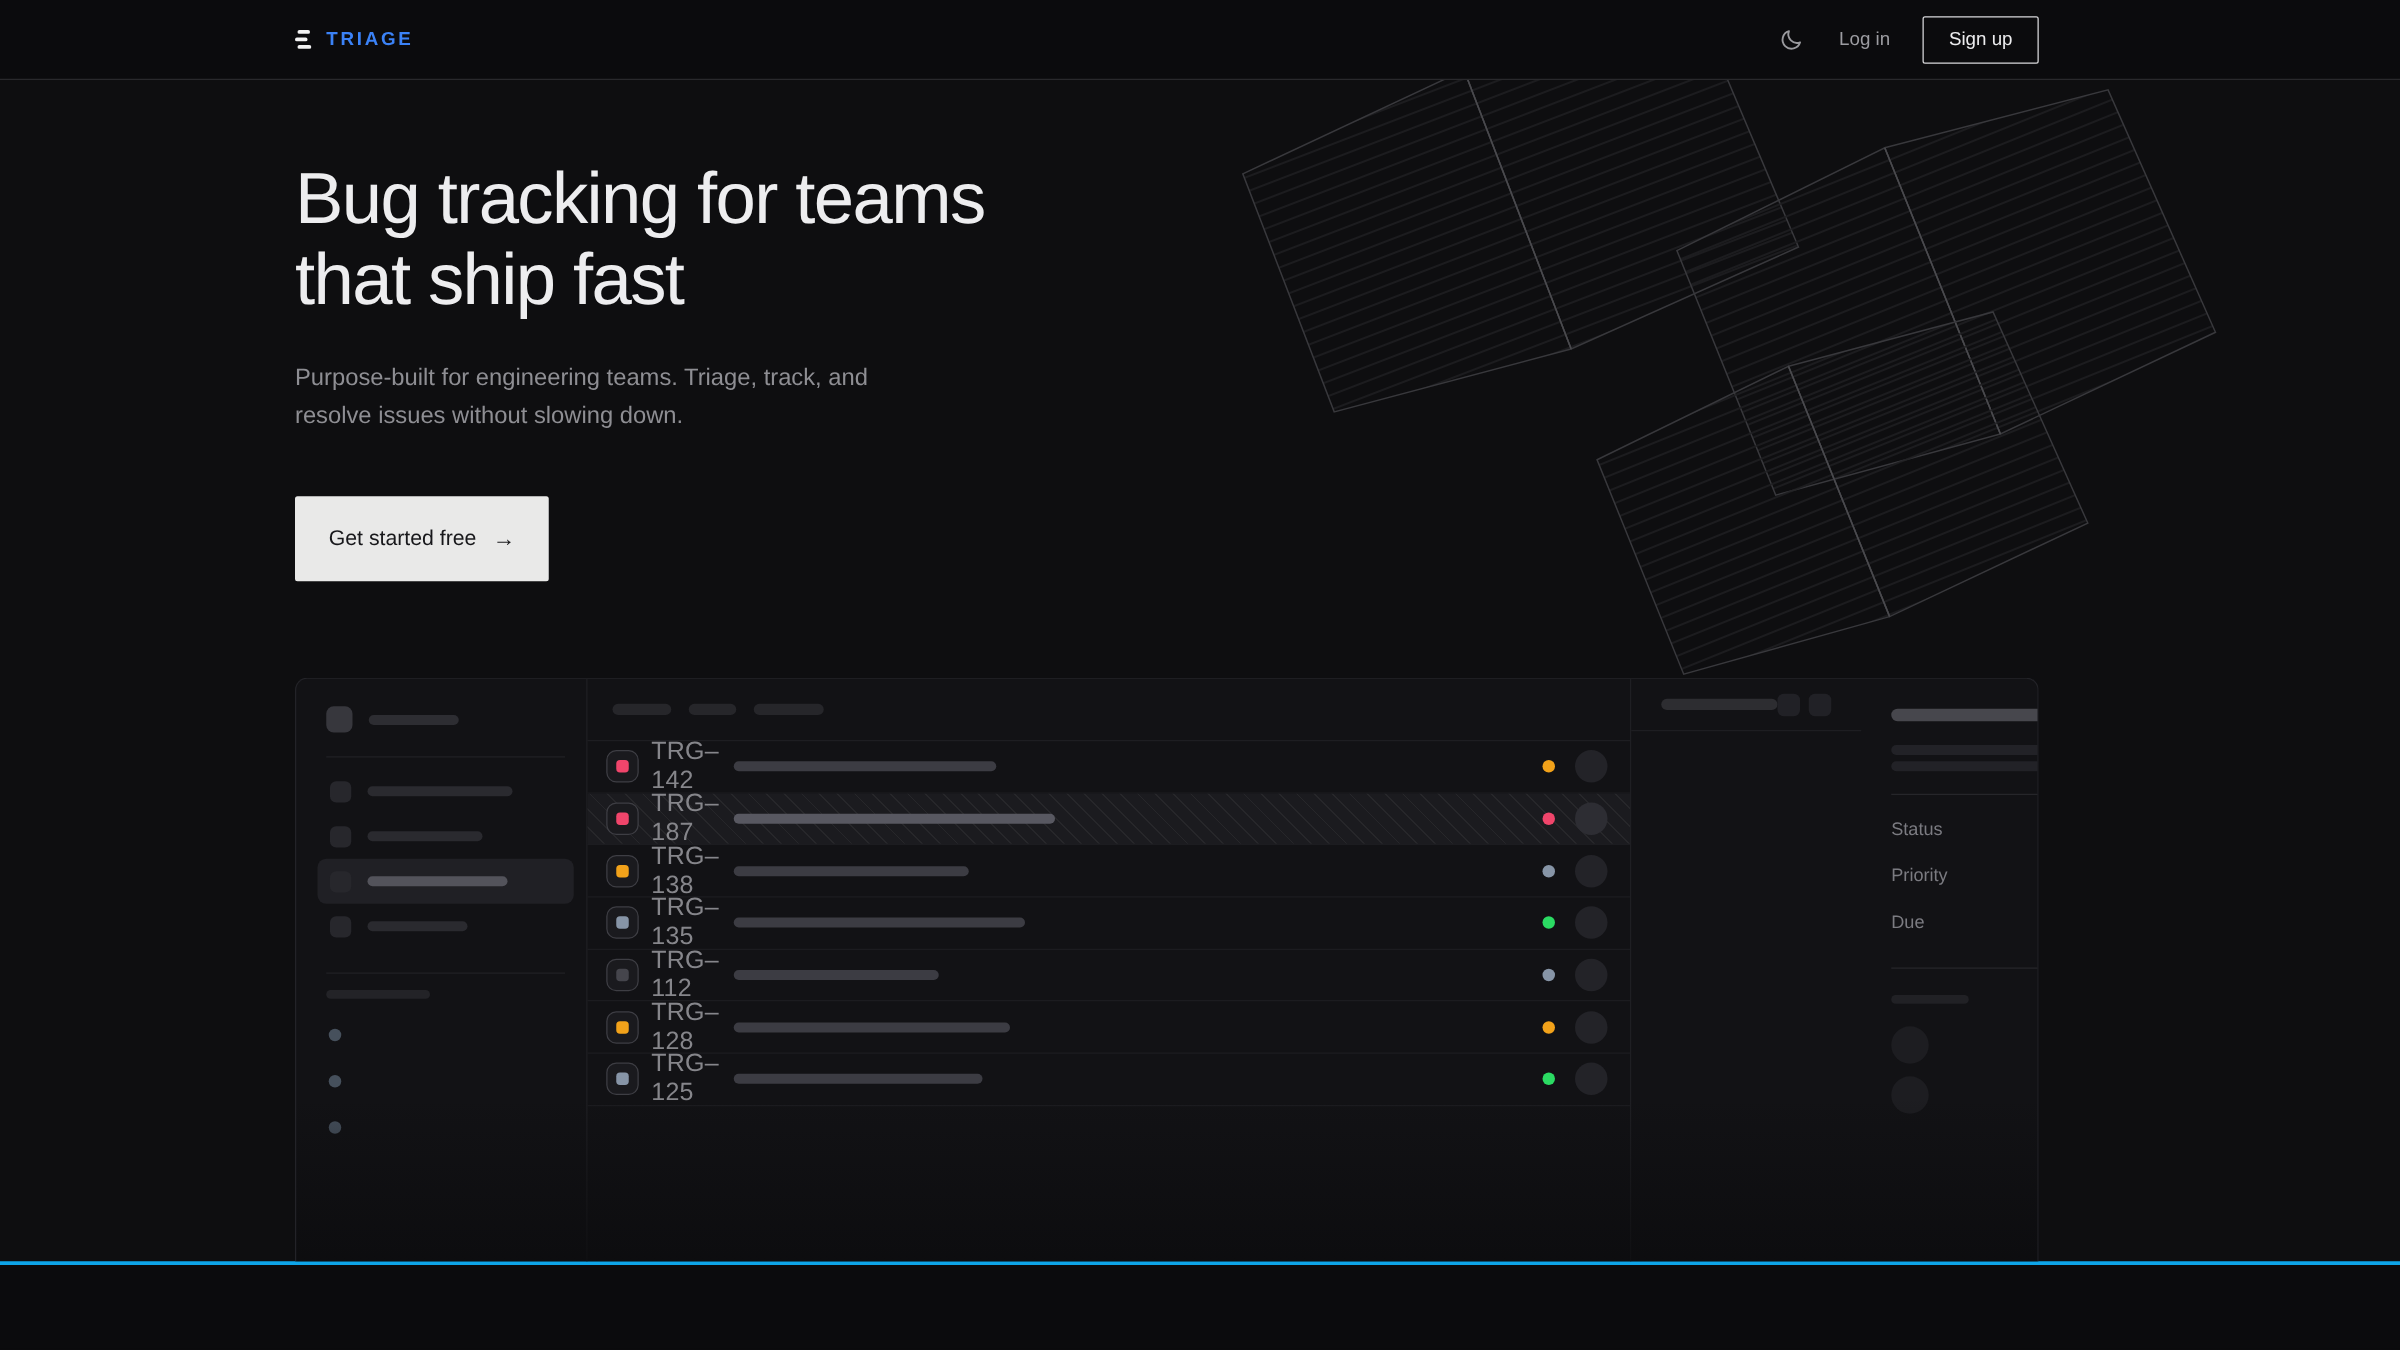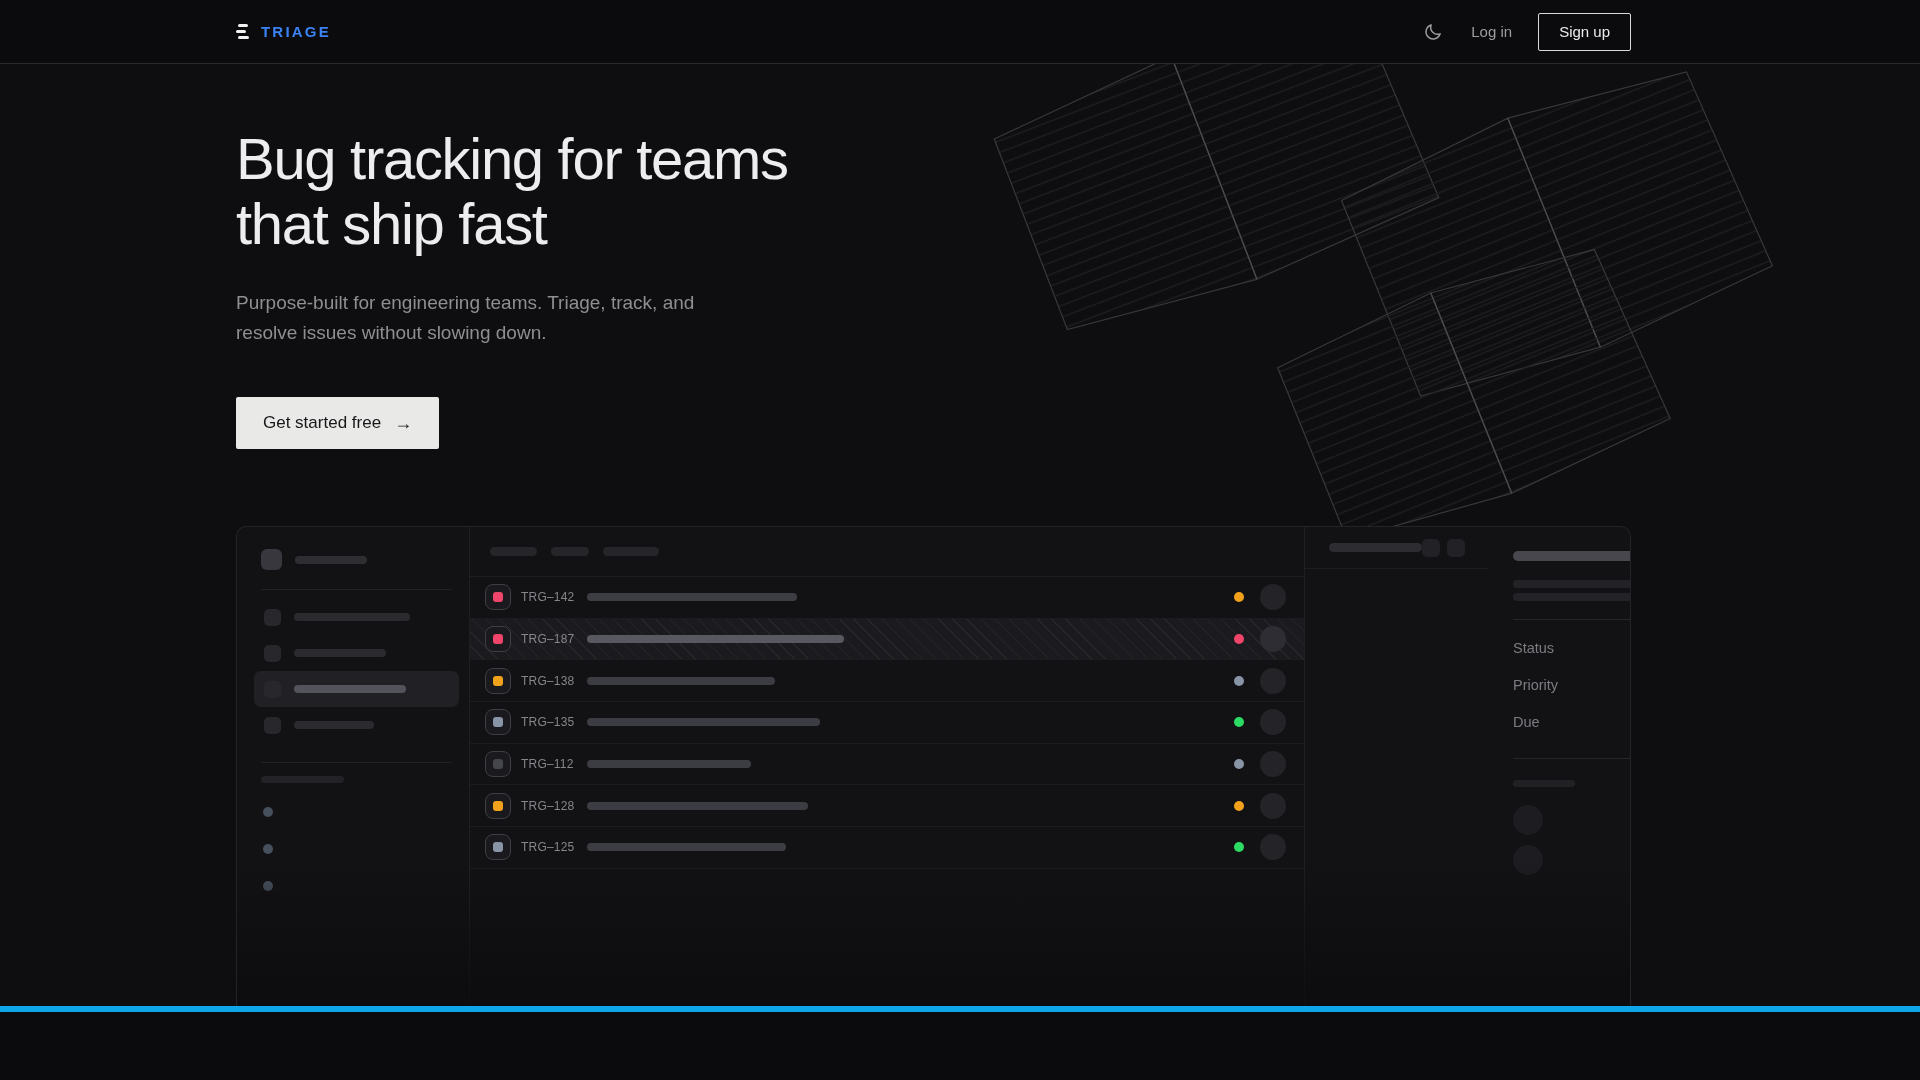--- a/index.html
+++ b/index.html
@@ -20,26 +20,26 @@
   .logo-icon i:nth-child(1){ width:10px; margin-left:2px; }
   .logo-icon i:nth-child(2){ width:10px; margin-left:0; }
   .logo-icon i:nth-child(3){ width:11px; margin-left:2px; }
   .logo-text { margin-left:11px; font-size:15px; font-weight:700; letter-spacing:2.2px; color:#3b82f6; }
   .nav-right { display:flex; align-items:center; }
   .theme-btn { width:36px; height:36px; display:flex; align-items:center; justify-content:center; background:none; border:none; cursor:pointer; margin-right:20px; }
   .login-link { font-size:15px; color:#9c9ca1; text-decoration:none; margin-right:26px; cursor:pointer; }
   .signup-btn { height:38px; padding:0 20px; background:transparent; border:1px solid #d9d9db; border-radius:2px; color:#ececee; font-size:15px; font-family:inherit; cursor:pointer; }
 
   
-  .hero { position:relative; height:948px; background:#0e0e10; border-bottom:6px solid #0ea5e9; overflow:hidden; }
+  .hero { position:relative; height:948px; background:#0e0e10; border-bottom:3px solid #0ea5e9; overflow:hidden; }
   .decor { position:absolute; left:960px; top:-14px; width:830px; height:520px; z-index:1; }
   .hero-content { position:relative; z-index:2; margin-left:236px; width:1395px; }
   .hero h1 { margin-top:62px; font-size:58px; line-height:65px; font-weight:500; letter-spacing:-1.3px; color:#ededef; }
   .hero-sub { margin-top:32px; font-size:19px; line-height:30px; color:#8e8e93; }
-  .cta { margin-top:49px; display:inline-flex; align-items:center; gap:13px; height:52px; padding:16px 27px; background:#e9e9e8; color:#18181b; border:none; border-radius:2px; font-size:17px; font-weight:500; font-family:inherit; cursor:pointer; }
+  .cta { margin-top:49px; display:inline-flex; align-items:center; gap:13px; height:68px; padding:16px 27px; background:#e9e9e8; color:#18181b; border:none; border-radius:2px; font-size:17px; font-weight:500; font-family:inherit; cursor:pointer; }
   .cta .arrow { font-size:18px; line-height:1; }
 
   
   .panel { position:relative; margin-top:77px; width:1395px; height:486px; background:#121215; border:1px solid #232328; border-bottom:none; border-radius:10px 10px 0 0; display:flex; overflow:hidden; }
   .panel-fade { position:absolute; left:0; right:0; bottom:0; height:150px; background:linear-gradient(to bottom, rgba(13,13,15,0), rgba(11,11,13,0.85)); z-index:5; pointer-events:none; }
 
   
   .sb { width:233px; border-right:1px solid #1f1f23; padding:22px 17px 0 24px; flex:none; }
   .sb-workspace { display:flex; align-items:center; gap:13px; }
   .sb-ws-sq { width:21px; height:21px; border-radius:6px; background:#37373d; }
@@ -59,21 +59,21 @@
   .list-col { flex:1; border-right:1px solid #1f1f23; display:flex; flex-direction:column; min-width:0; }
   .list-header { height:50px; flex:none; border-bottom:1px solid #1e1e22; display:flex; align-items:center; gap:14px; padding-left:20px; }
   .hdr-bar { height:9px; border-radius:4.5px; background:#26262a; }
   .issue-row { height:41.7px; flex:none; display:flex; align-items:center; padding:0 18px 0 15px; border-bottom:1px solid #1c1c20; }
   .issue-row.selected {
     background-color:#1b1b1f;
     background-image:repeating-linear-gradient(45deg, transparent 0 9px, rgba(255,255,255,0.05) 9px 10px);
   }
   .issue-icon { width:26px; height:26px; flex:none; border:1px solid #3e3e44; border-radius:8px; background:#1a1a1e; display:flex; align-items:center; justify-content:center; }
   .issue-icon-dot { width:10px; height:10px; border-radius:3px; }
-  .issue-id { margin-left:10px; width:57px; flex:none; font-size:12px; letter-spacing:0.2px; color:#86868b; }
+  .issue-id { margin-left:10px; width:57px; flex:none; font-size:20px; letter-spacing:0.2px; color:#86868b; }
   .issue-title-bar { margin-left:9px; height:8px; border-radius:4px; background:#3c3c43; flex:none; }
   .issue-row.selected .issue-title-bar { background:#585861; }
   .row-spacer { flex:1; }
   .status-dot { width:10px; height:10px; border-radius:50%; flex:none; margin-right:16px; }
   .row-avatar { width:26px; height:26px; border-radius:50%; background:#232328; flex:none; }
   .issue-row.selected .row-avatar { background:#2d2d33; }
 
   
   .detail { width:325px; flex:none; display:flex; flex-direction:row; }
   .dt-header { height:42px; flex:none; border-bottom:1px solid #1e1e22; display:flex; align-items:center; justify-content:space-between; padding:0 24px; }

